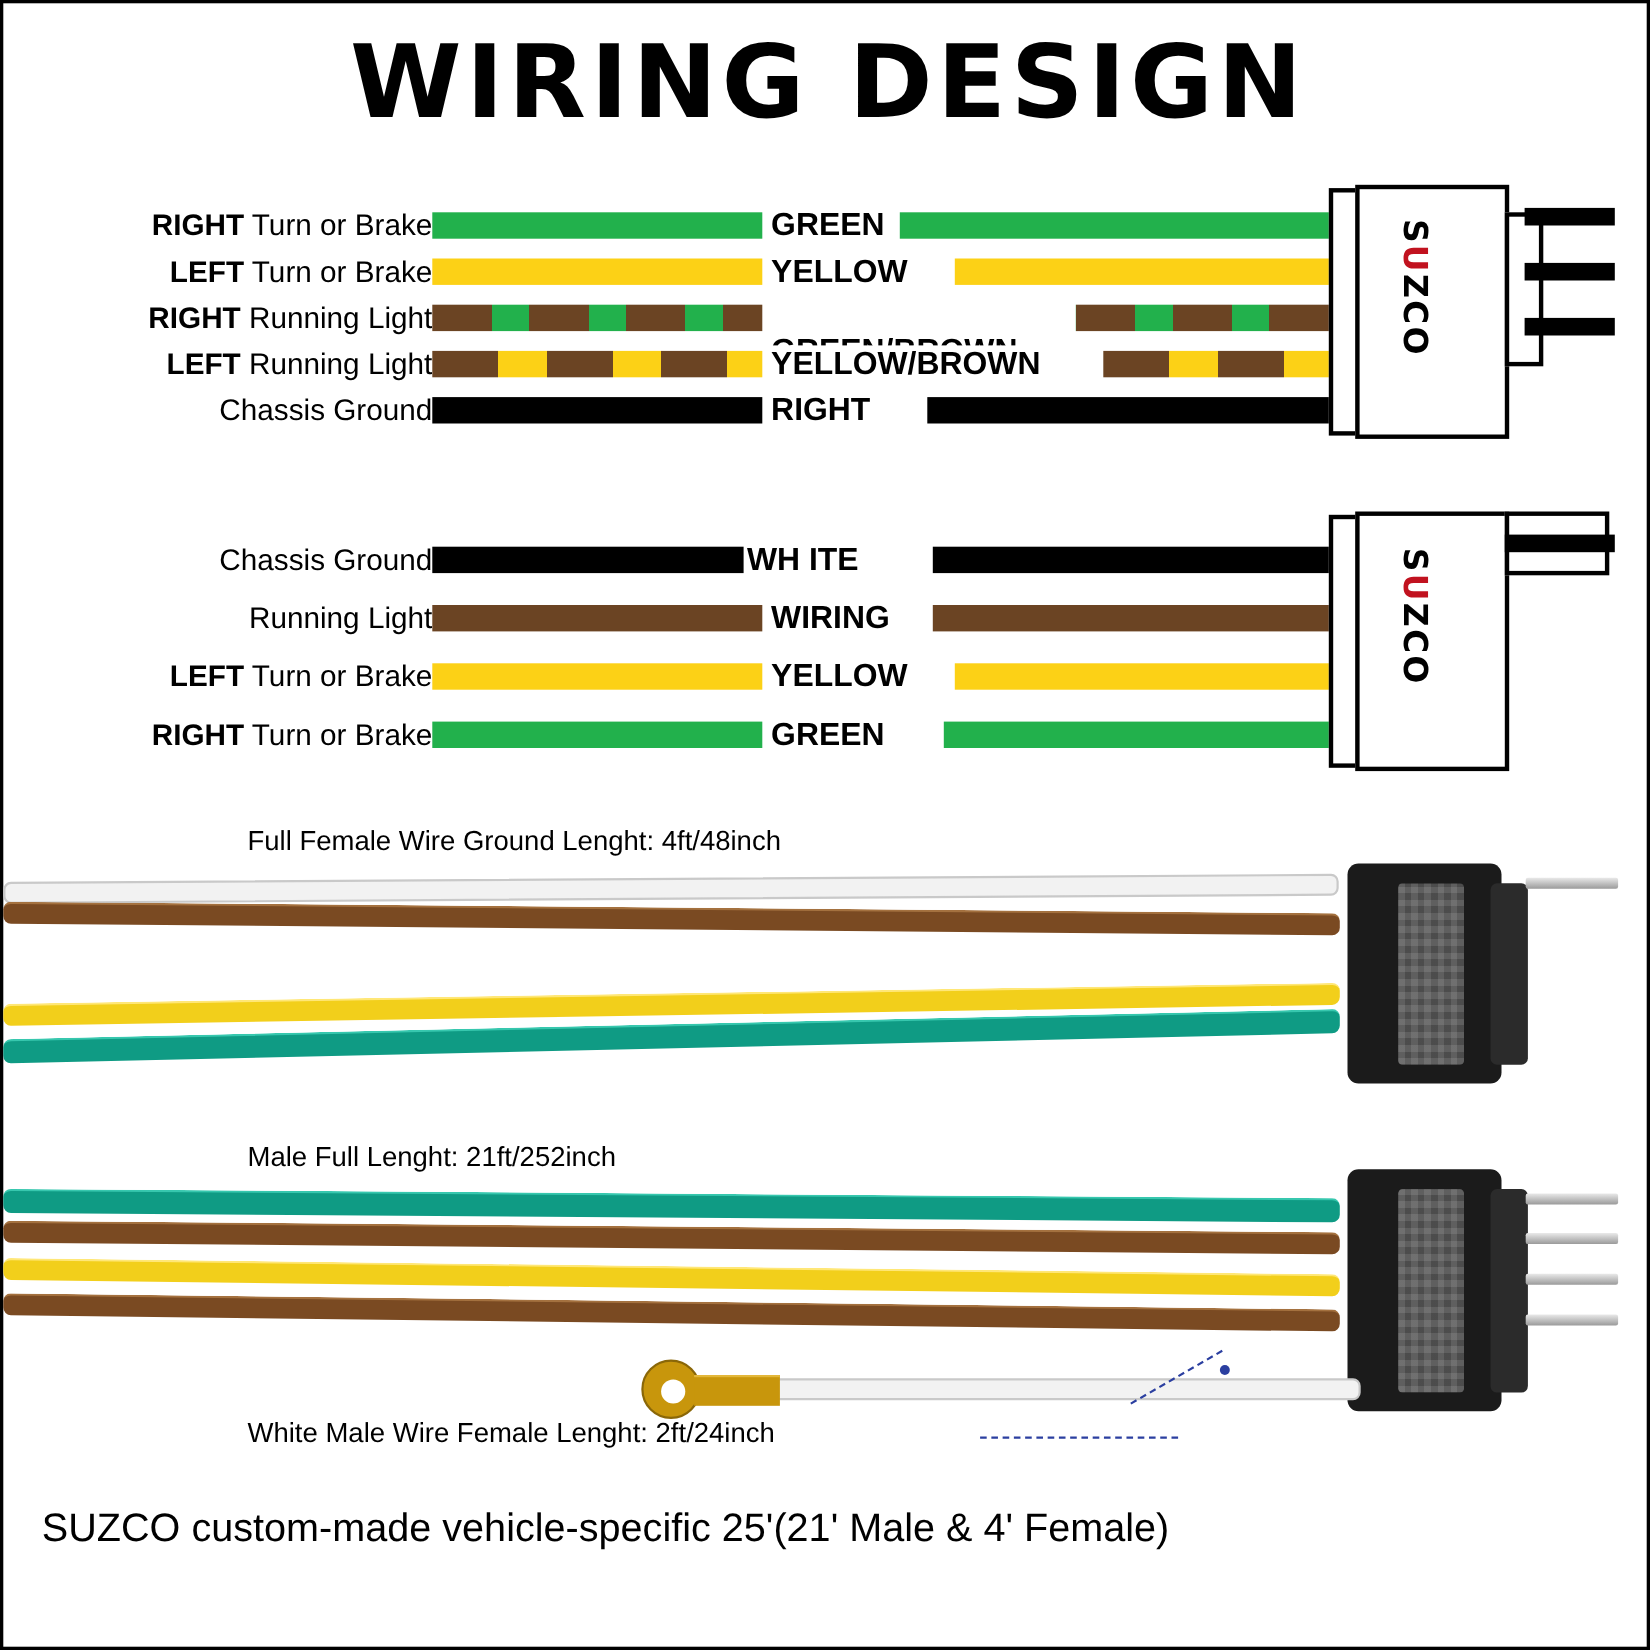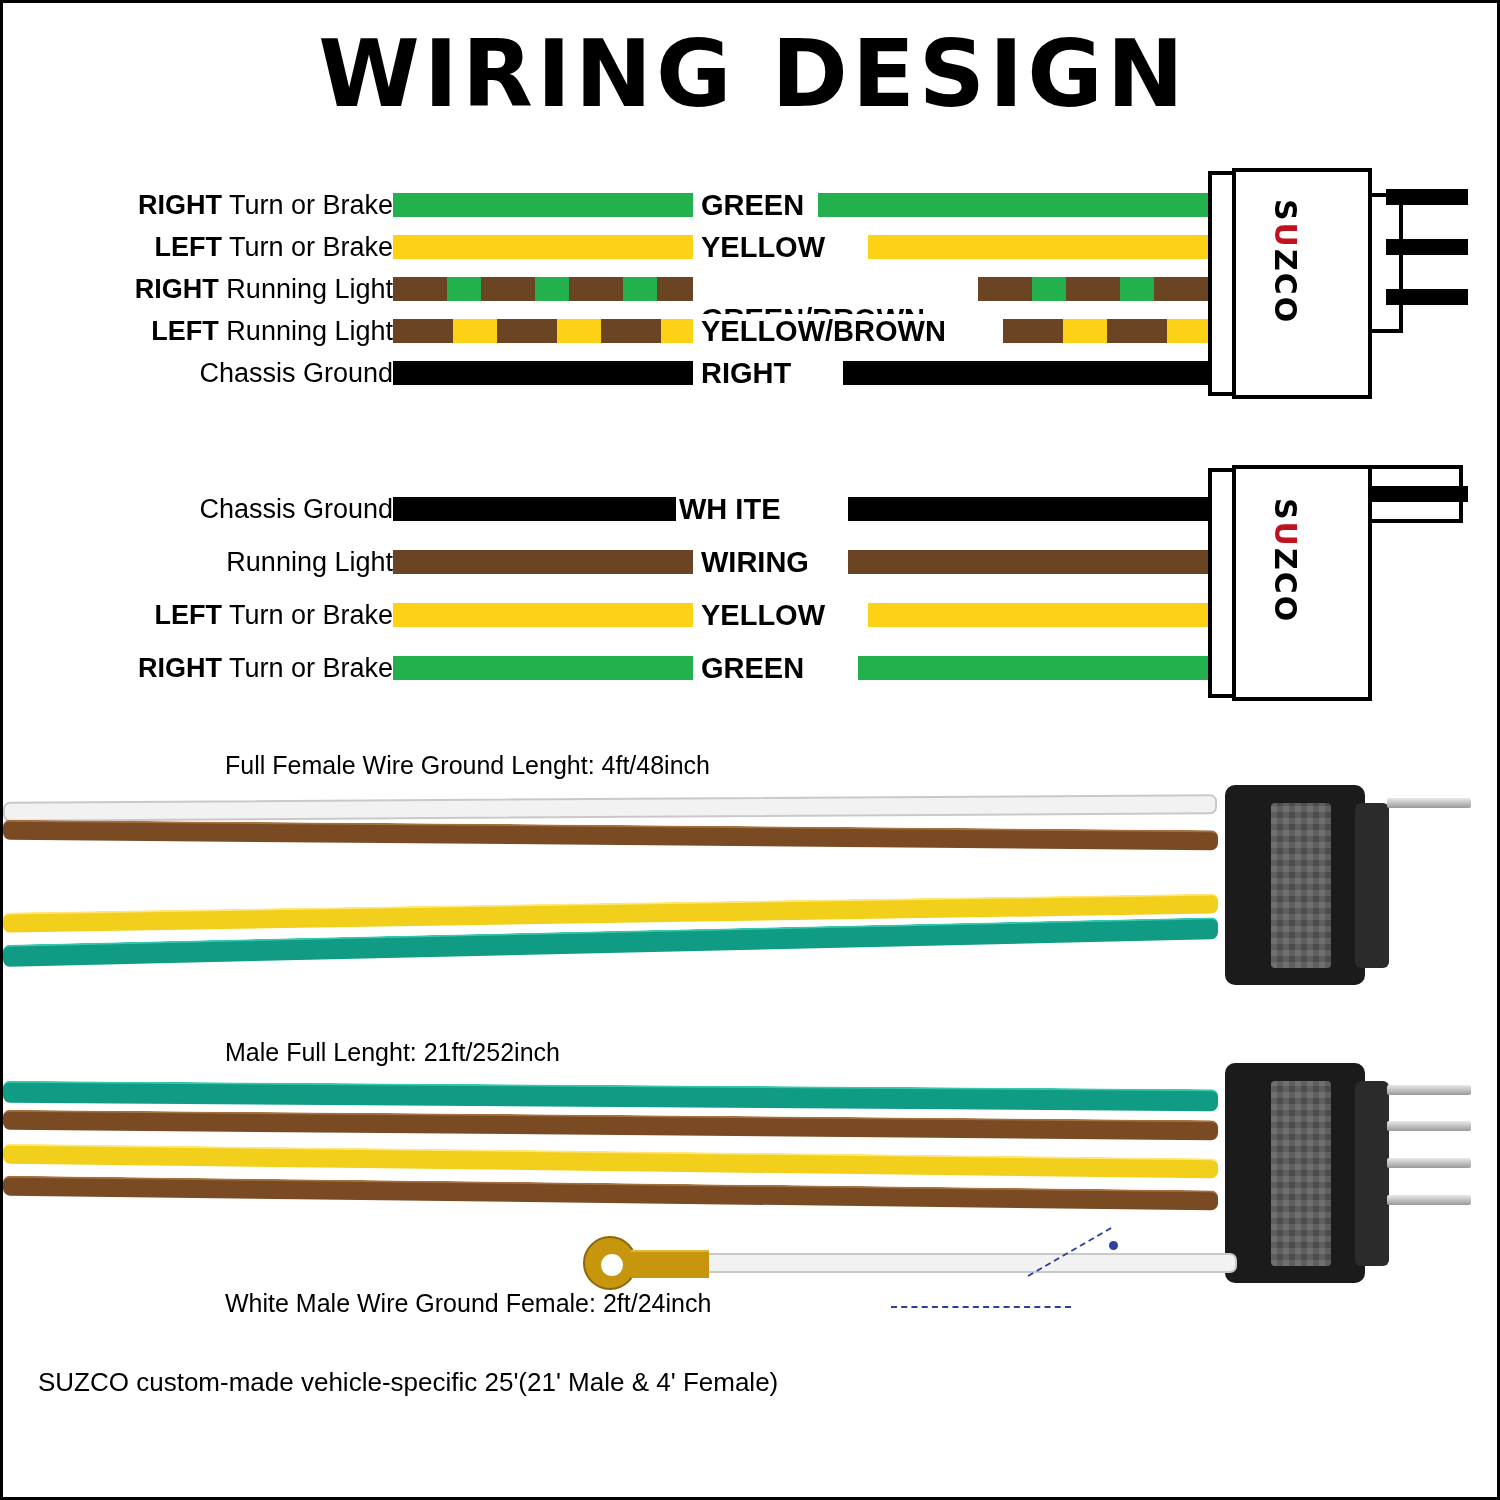--- a/index.html
+++ b/index.html
@@ -195,21 +195,21 @@
     width: 9px; height: 9px;
     background: #2b3fa0;
     border-radius: 50%;
   }
 
   
   .footer {
     position: absolute;
     left: 35px;
     width: 1430px;
-    font-size: 26px;
+    font-size: 36px;
     line-height: 1.32;
   }
 </style>
 </head>
 <body>
 
 <div id="page">
 
   <div class="title">WIRING DESIGN</div>
 
@@ -352,20 +352,20 @@
     <div class="ring-term" style="left:580px; top:1233px; width:120px; height:56px;">
       <div class="ring-outer">
         <div class="ring-hole"></div>
       </div>
       <div class="ring-tail" style="left:48px; top:14px; width:78px;"></div>
     </div>
 
     <div class="callout-dot" style="left:1106px; top:1238px;"></div>
     <div class="callout-line" style="left:888px; top:1303px; width:180px;"></div>
     <div class="callout-line" style="left:1025px; top:1272px; width:96px; transform: rotate(-30deg); transform-origin: left center;"></div>
-    <div class="harness-note" style="left:222px; top:1286px;">White Male Wire Ground Female: 2ft/24inch</div>
+    <div class="harness-note" style="left:222px; top:1286px;">White Male Wire Female Lenght: 2ft/24inch</div>
   </div>
 
   <div class="footer" style="top:1362px;">
     <div>SUZCO custom-made vehicle-specific 25'(21' Male &amp; 4' Female)</div>
   </div>
 
 </div>
 
 </body></html>

